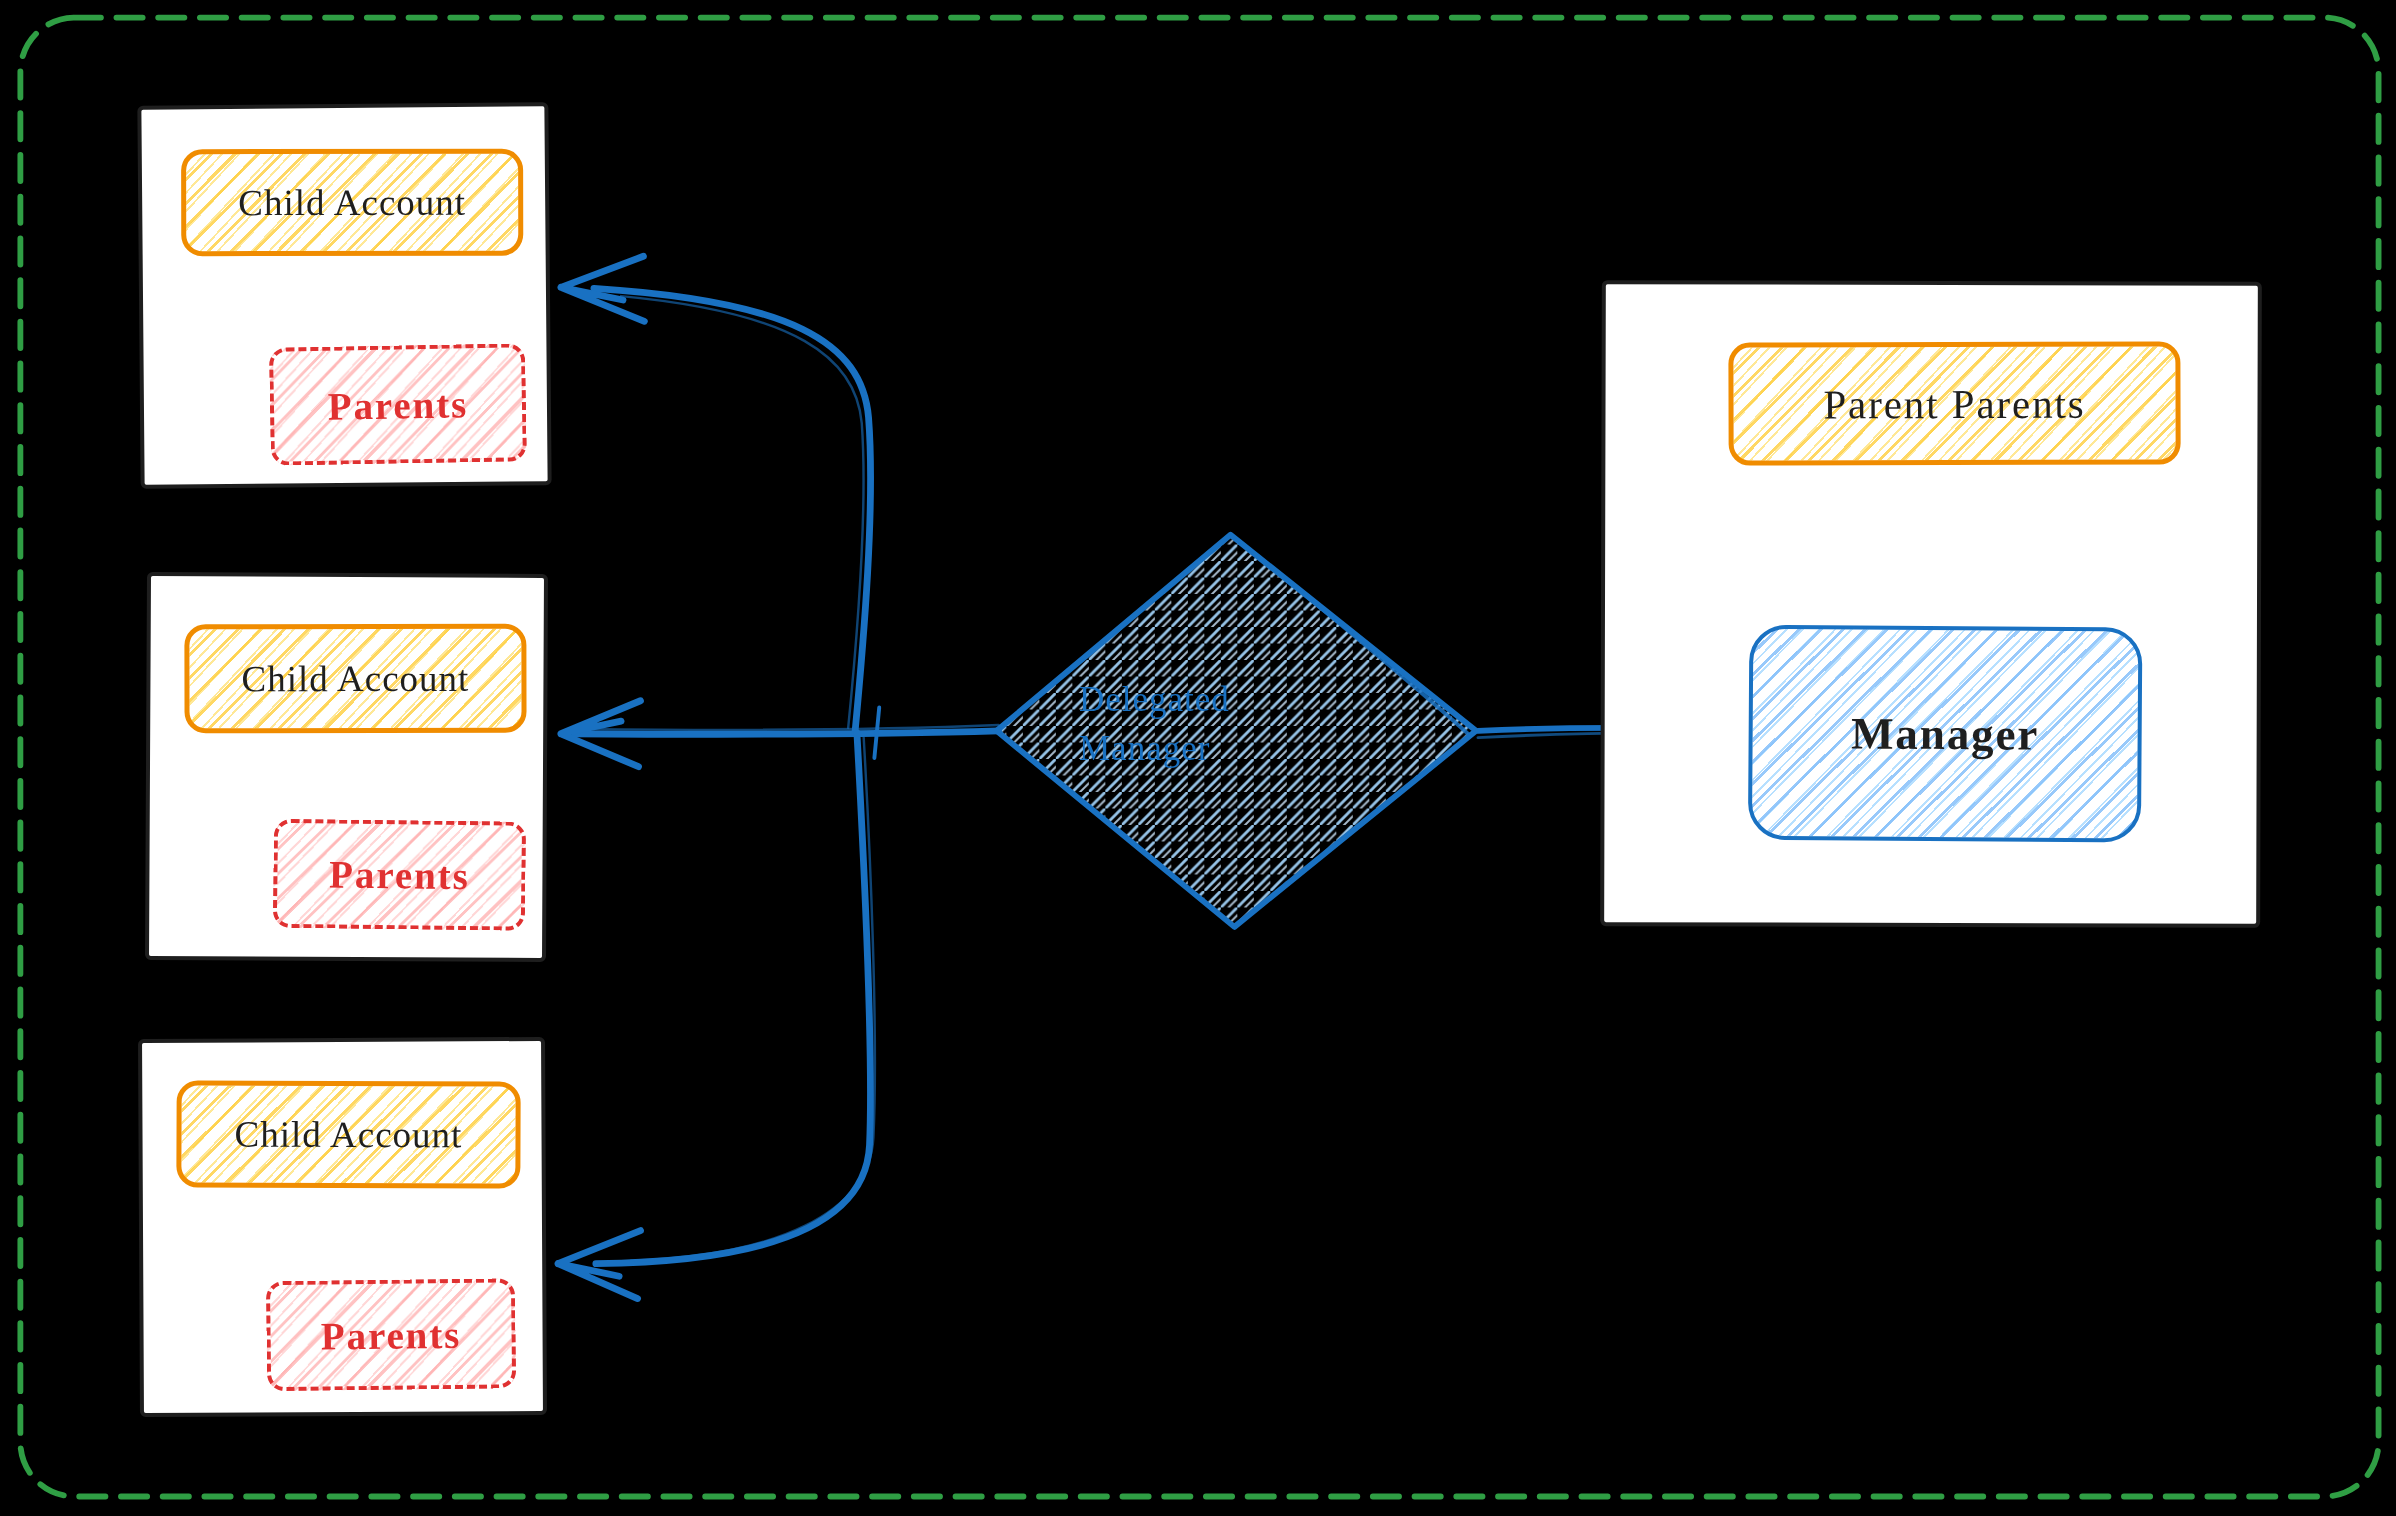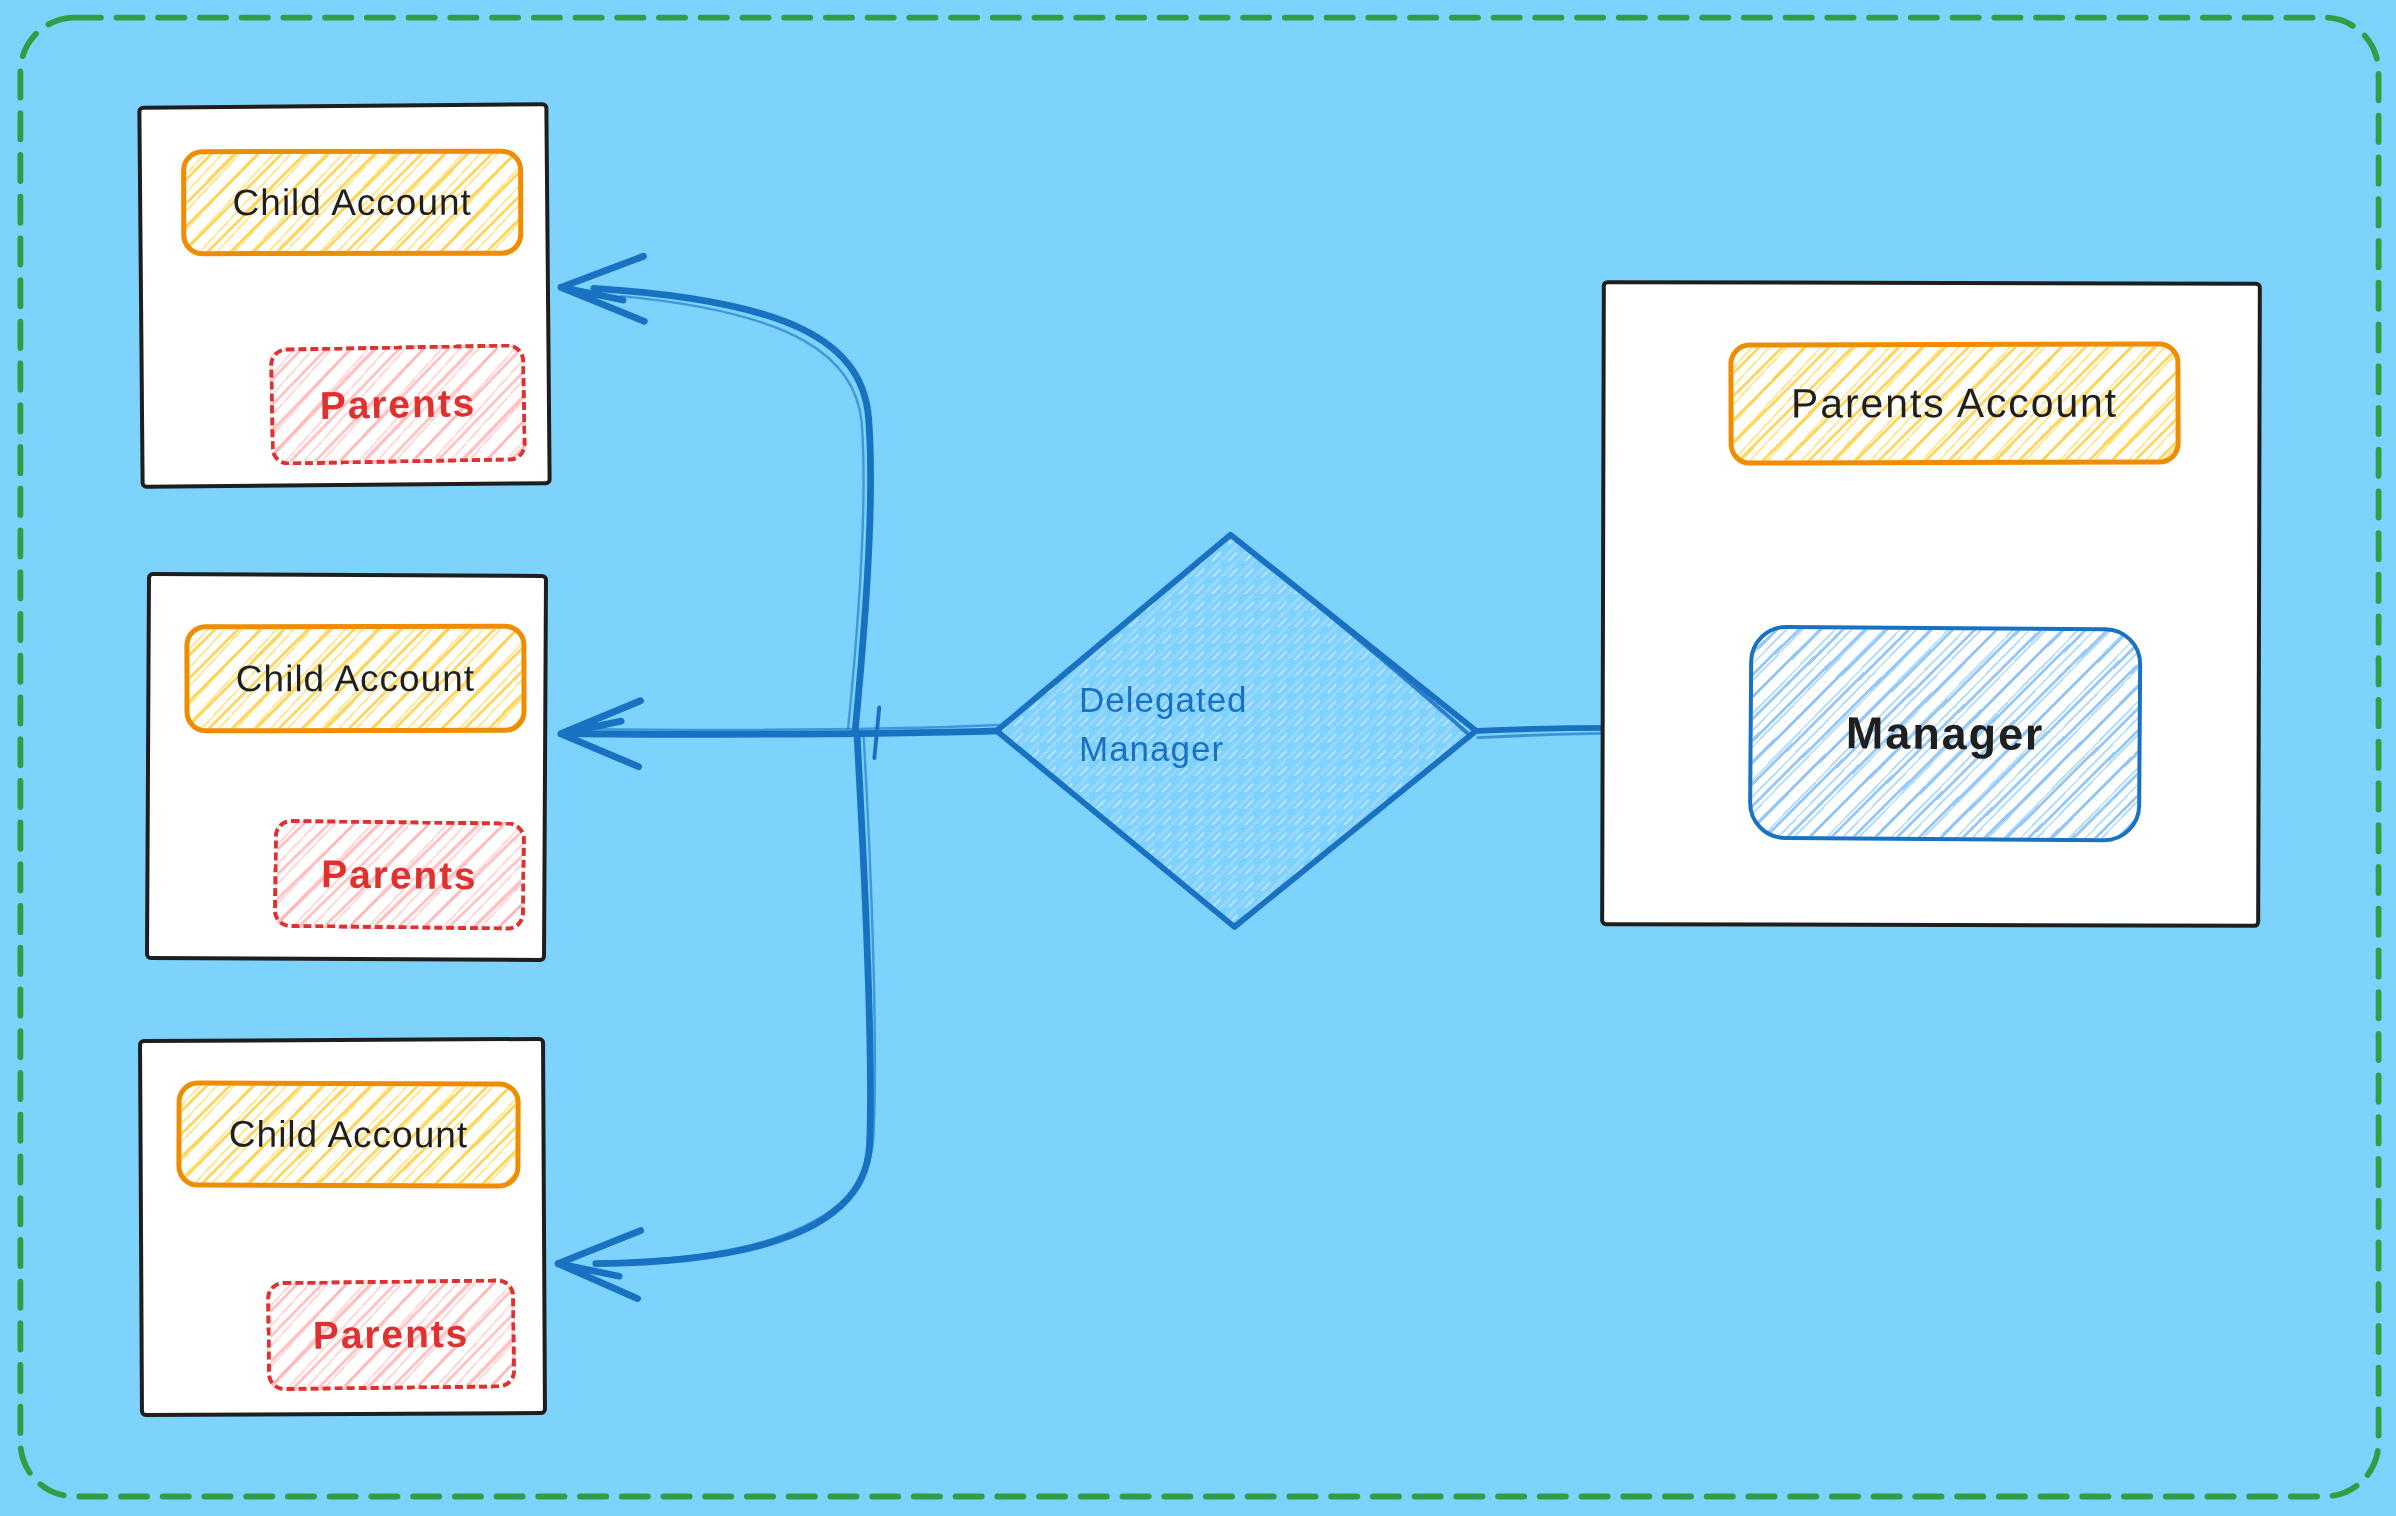--- a/index.html
+++ b/index.html
@@ -1,18 +1,18 @@
 <!DOCTYPE html>
 <html><head>
 <meta charset="utf-8">
 <style>
   html,body{margin:0;padding:0;background:#ffffff;}
   .stage{
-    position:relative;width:2397px;height:1517px;background:#7dd3fc;overflow:hidden;
-    font-family:Liberation Sans, sans-serif;color:#1e1e1e;
+    position:relative;width:2397px;height:1517px;background:#000000;overflow:hidden;
+    font-family:Liberation Serif, serif;color:#1e1e1e;
   }
   .stage svg.wire{position:absolute;left:0;top:0;z-index:1;}
   .node{position:absolute;box-sizing:border-box;background:#ffffff;z-index:2;}
   .sketchbox{border:4.9px solid #1e1e1e;border-radius:5.8px;}
   .chip{
     position:absolute;box-sizing:border-box;display:flex;align-items:center;justify-content:center;
     text-align:center;border-radius:21.3px;
   }
   .chip-orange{
     border:5.8px solid #f08c00;
@@ -112,21 +112,21 @@
     <div class="chip chip-orange">
       <span class="t-title">Child Account</span>
     </div>
     <div class="chip chip-red">
       <span class="t-parents">Parents</span>
     </div>
   </div>
 
   <div class="node sketchbox parentbox">
     <div class="chip chip-orange">
-      <span class="t-parent-acc">Parents Account</span>
+      <span class="t-parent-acc">Parent Parents</span>
     </div>
     <div class="chip chip-blue">
       <span class="t-manager">Manager</span>
     </div>
   </div>
 
   <div class="diamond-label">
     <div>Delegated</div>
     <div>Manager</div>
   </div>

